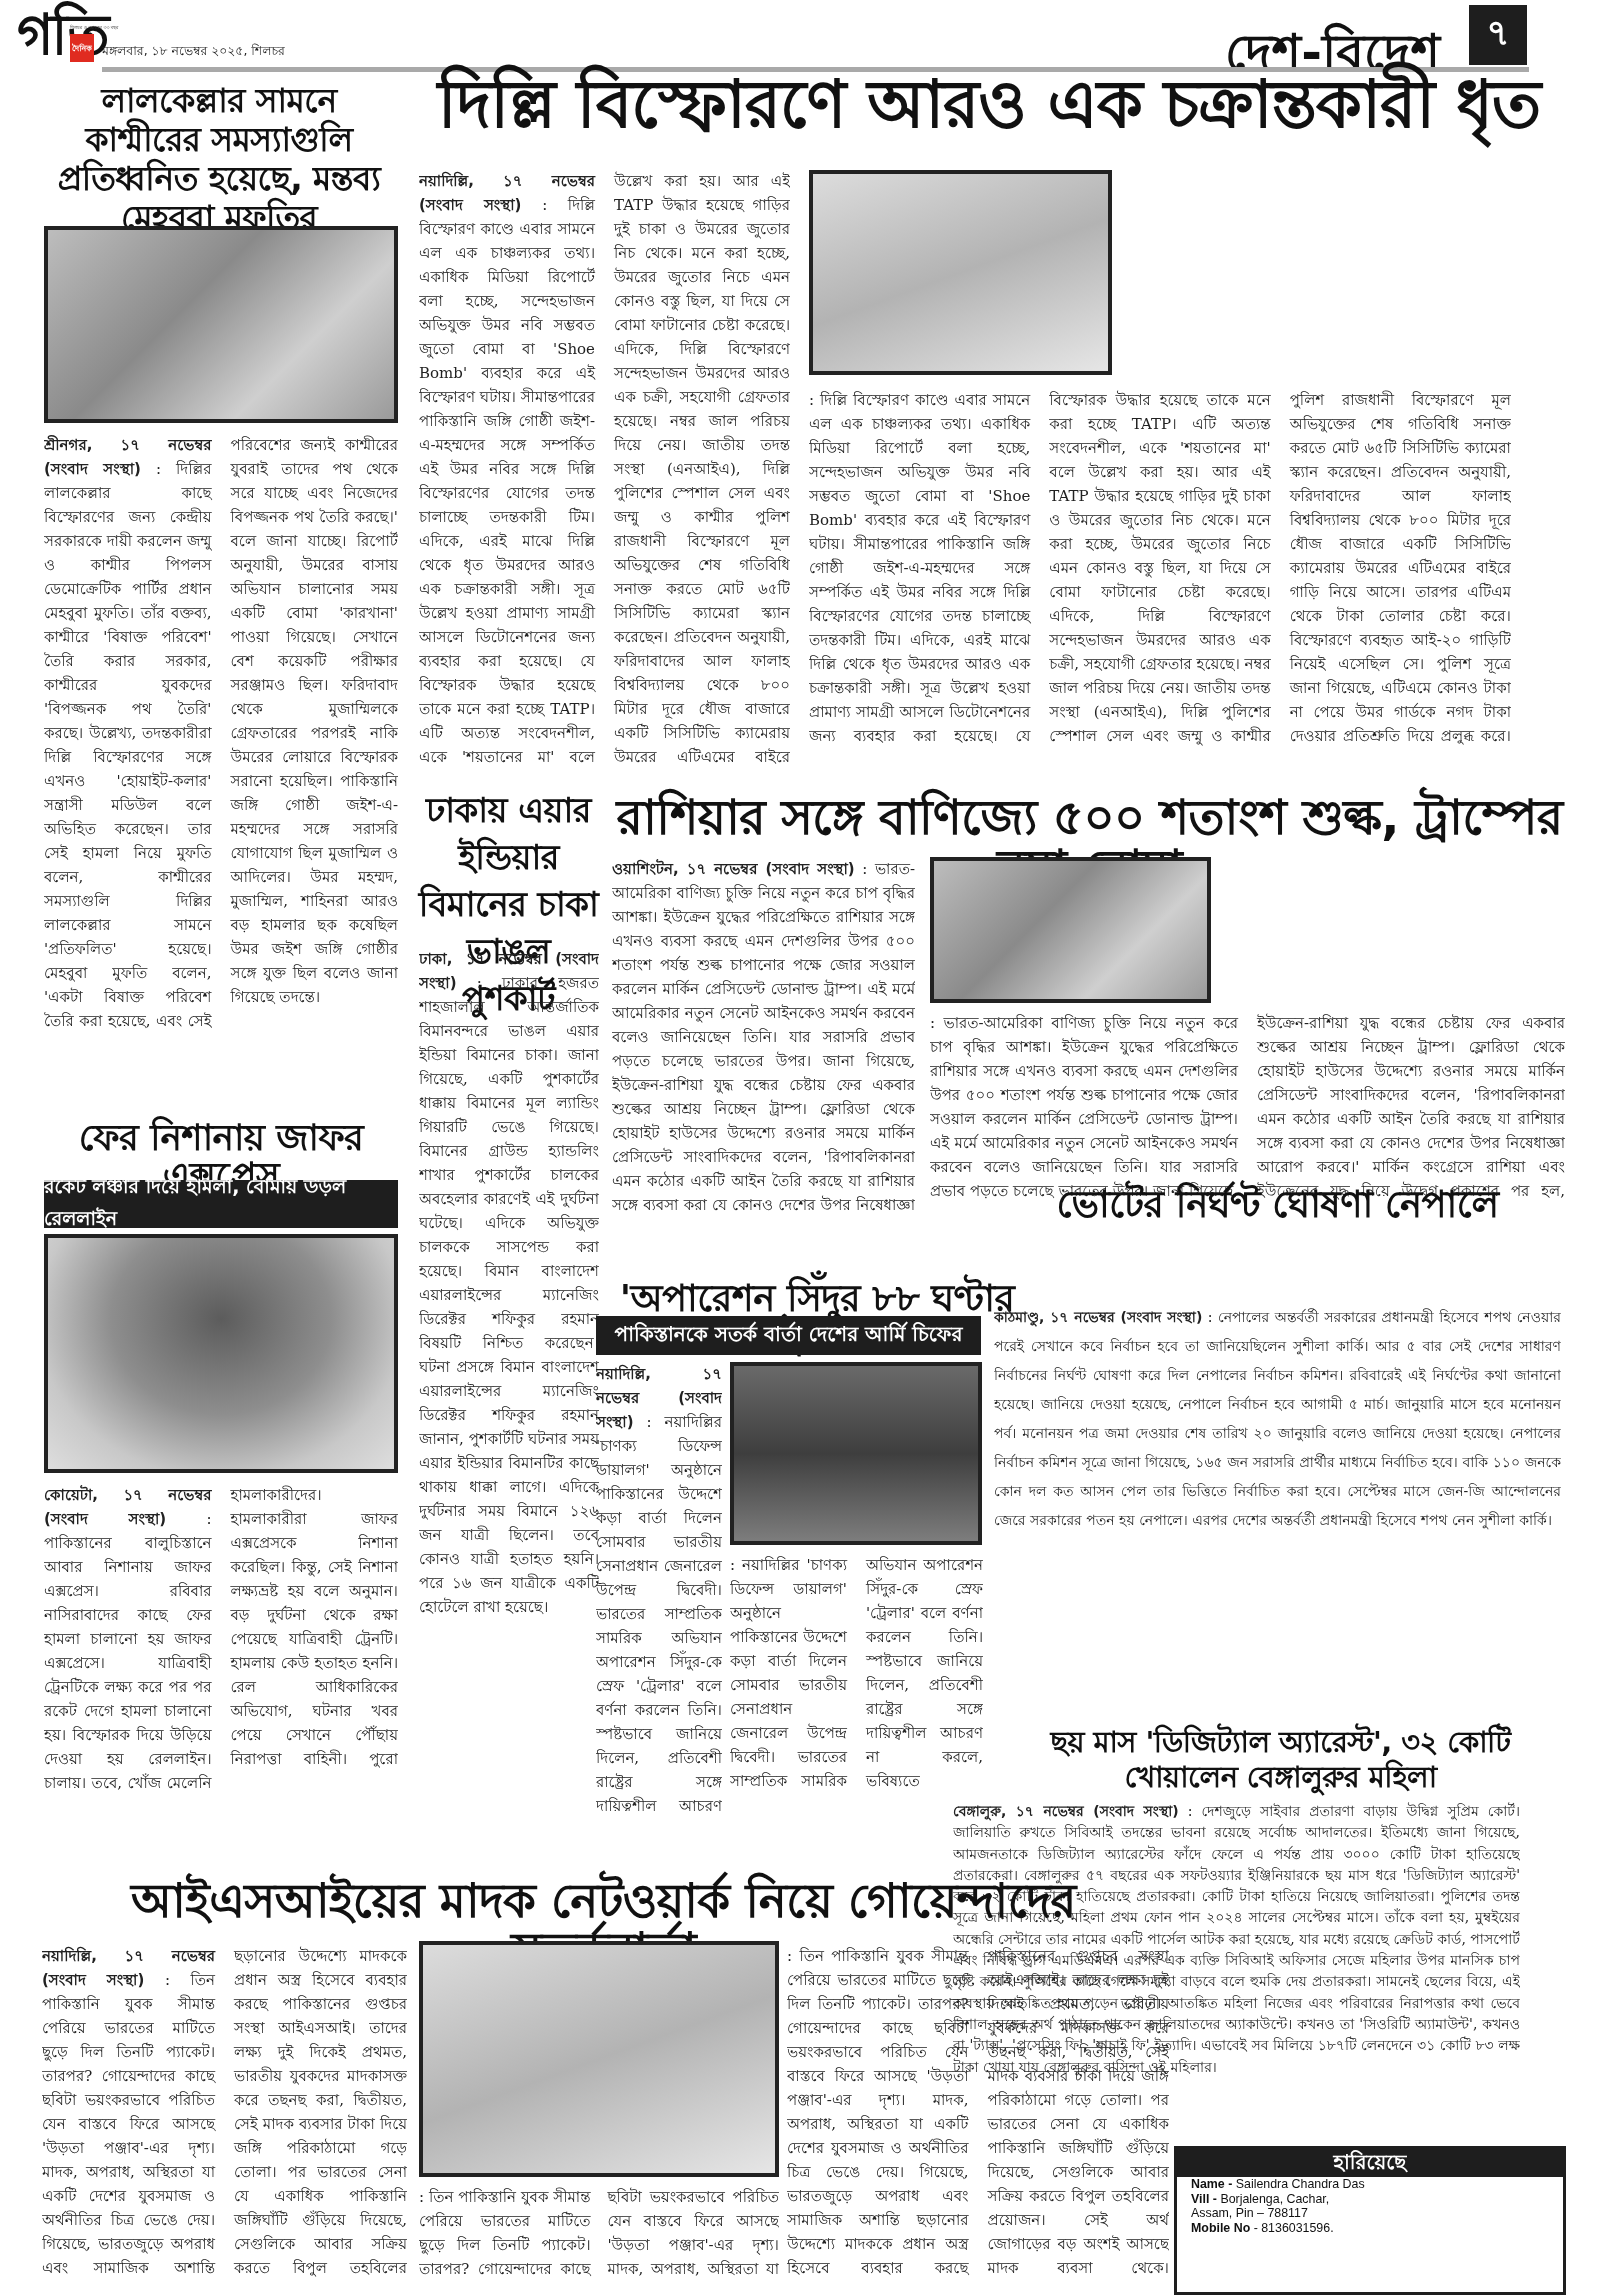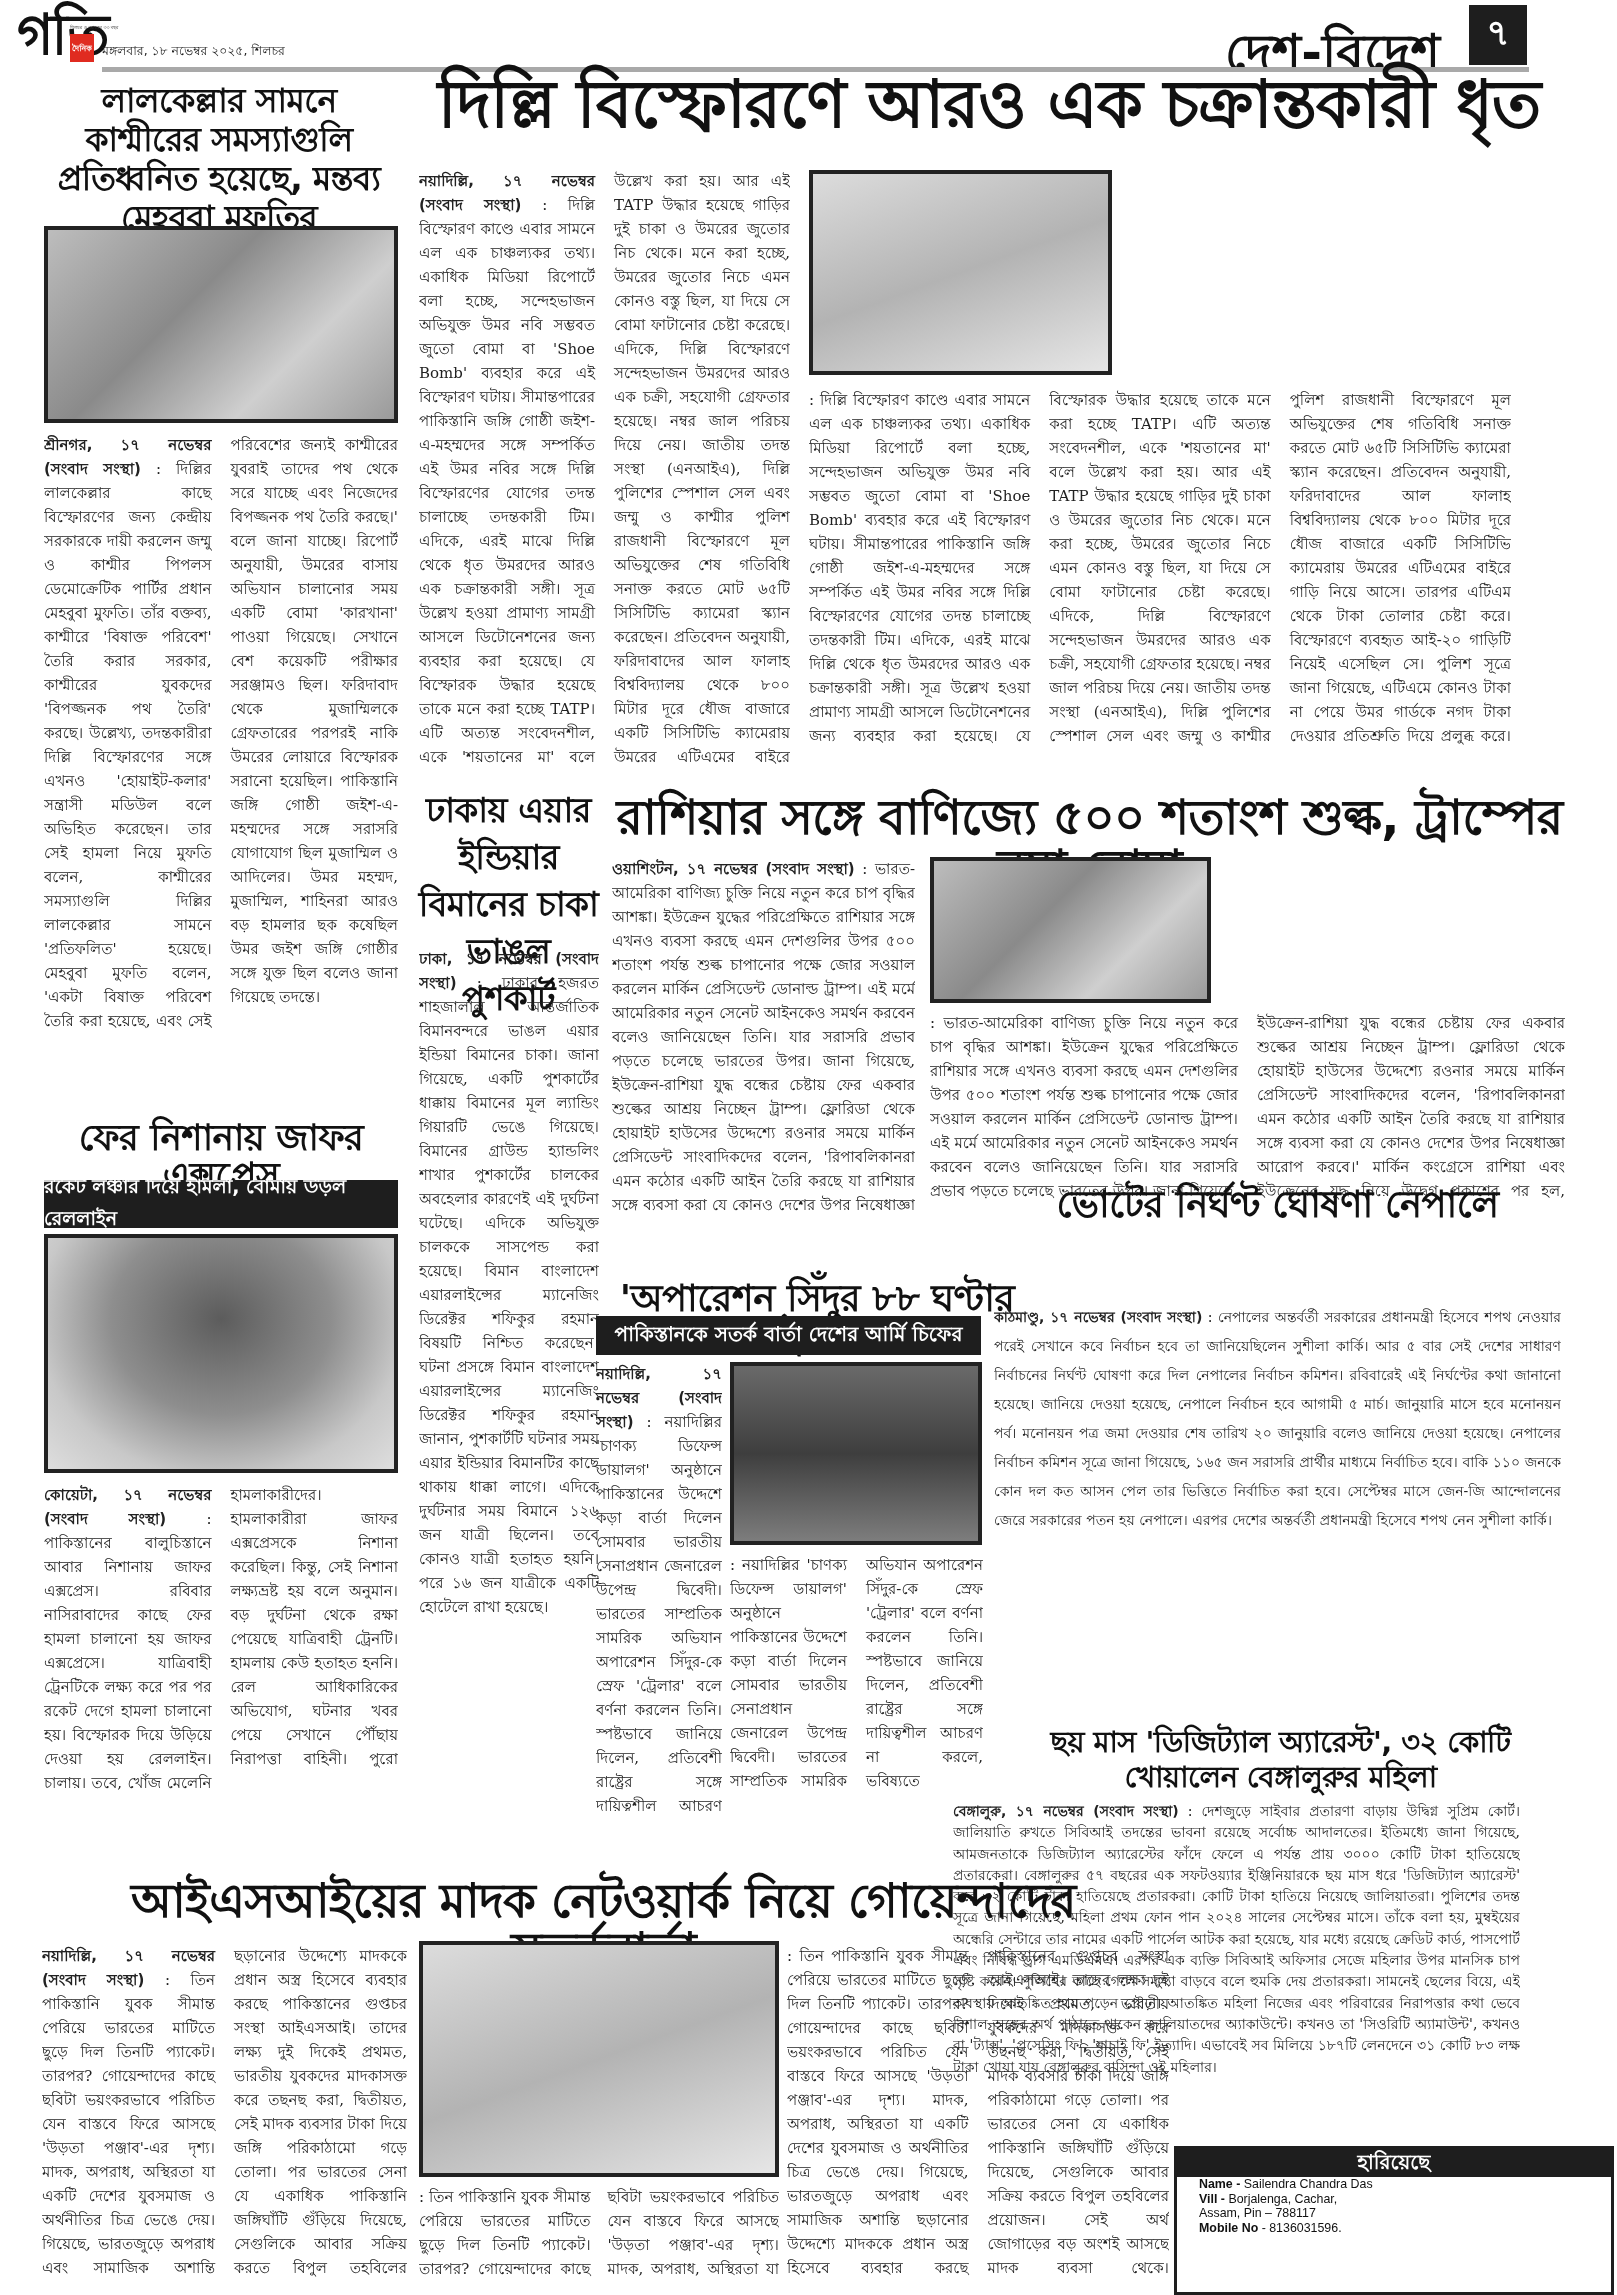--- a/index.html
+++ b/index.html
@@ -112,24 +112,24 @@
   <span>: তিন পাকিস্তানি যুবক সীমান্ত পেরিয়ে ভারতের মাটিতে ছুড়ে দিল তিনটি প্যাকেট। তারপর? গোয়েন্দাদের কাছে ছবিটা ভয়ংকরভাবে পরিচিত যেন বাস্তবে ফিরে আসছে 'উড়তা পঞ্জাব'-এর দৃশ্য। মাদক, অপরাধ, অস্থিরতা যা একটি দেশের যুবসমাজ ও অর্থনীতির চিত্র ভেঙে দেয়। গিয়েছে, ভারতজুড়ে অপরাধ এবং সামাজিক অশান্তি ছড়ানোর উদ্দেশ্যে মাদককে প্রধান অস্ত্র হিসেবে ব্যবহার করছে পাকিস্তানের গুপ্তচর সংস্থা আইএসআই। তাদের লক্ষ্য দুই দিকেই প্রথমত, ভারতীয় যুবকদের মাদকাসক্ত করে তছনছ করা, দ্বিতীয়ত, সেই মাদক ব্যবসার টাকা দিয়ে জঙ্গি পরিকাঠামো গড়ে তোলা। পর ভারতের সেনা যে একাধিক পাকিস্তানি জঙ্গিঘাঁটি গুঁড়িয়ে দিয়েছে, সেগুলিকে আবার সক্রিয় করতে বিপুল তহবিলের প্রয়োজন। সেই অর্থ জোগাড়ের বড় অংশই আসছে মাদক ব্যবসা থেকে। আইএসআইয়ের নির্দেশে বাংলাদেশের ভারতসীমান্ত লাগোয়া গ্রামগুলিতে ডি-কোম্পানির নেটওয়ার্ক সক্রিয় হয়েছে। গোয়েন্দাদের। শুধু বাংলাদেশ নয়, মায়ানমার থেকে পরিচালিত আন্তর্জাতিক মাদকমাফিয়াদের সঙ্গেও হাত মিলিয়েছে ডি কোম্পানি। অর্থাৎ, তিন দিক থেকে ভারতকে চেপে ধরার কৌশল নেওয়া হয়েছে। সবচেয়ে উদ্বেগজনক হল, বাংলাদেশ ও পাকিস্তানের বর্তমান 'বন্ধুত্বপূর্ণ' সম্পর্ককে কাজে লাগানো হচ্ছে।</span>
 </div>
 <div class="abs photo light" style="left:419px;top:1941px;width:360px;height:236px;"></div>
 <div class="abs body-text" style="left:419px;top:2185px;width:360px;height:101px;column-count:2;column-gap:17px;">
   <span>: তিন পাকিস্তানি যুবক সীমান্ত পেরিয়ে ভারতের মাটিতে ছুড়ে দিল তিনটি প্যাকেট। তারপর? গোয়েন্দাদের কাছে ছবিটা ভয়ংকরভাবে পরিচিত যেন বাস্তবে ফিরে আসছে 'উড়তা পঞ্জাব'-এর দৃশ্য। মাদক, অপরাধ, অস্থিরতা যা একটি দেশের যুবসমাজ ও অর্থনীতির চিত্র ভেঙে দেয়। গিয়েছে, ভারতজুড়ে অপরাধ এবং সামাজিক অশান্তি ছড়ানোর উদ্দেশ্যে মাদককে প্রধান অস্ত্র হিসেবে ব্যবহার করছে পাকিস্তানের গুপ্তচর সংস্থা আইএসআই। তাদের লক্ষ্য দুই দিকেই প্রথমত, ভারতীয় যুবকদের মাদকাসক্ত করে তছনছ করা, দ্বিতীয়ত, সেই মাদক ব্যবসার টাকা দিয়ে জঙ্গি পরিকাঠামো গড়ে তোলা। পর ভারতের সেনা যে একাধিক পাকিস্তানি জঙ্গিঘাঁটি গুঁড়িয়ে দিয়েছে, সেগুলিকে আবার সক্রিয় করতে বিপুল তহবিলের প্রয়োজন। সেই অর্থ জোগাড়ের বড় অংশই আসছে মাদক ব্যবসা থেকে। আইএসআইয়ের নির্দেশে বাংলাদেশের ভারতসীমান্ত লাগোয়া গ্রামগুলিতে ডি-কোম্পানির নেটওয়ার্ক সক্রিয় হয়েছে। গোয়েন্দাদের। শুধু বাংলাদেশ নয়, মায়ানমার থেকে পরিচালিত আন্তর্জাতিক মাদকমাফিয়াদের সঙ্গেও হাত মিলিয়েছে ডি কোম্পানি। অর্থাৎ, তিন দিক থেকে ভারতকে চেপে ধরার কৌশল নেওয়া হয়েছে। সবচেয়ে উদ্বেগজনক হল, বাংলাদেশ ও পাকিস্তানের বর্তমান 'বন্ধুত্বপূর্ণ' সম্পর্ককে কাজে লাগানো হচ্ছে।</span>
 </div>
 <div class="abs body-text cols3" style="left:787px;top:1944px;width:382px;height:343px;column-count:2;">
   <span>: তিন পাকিস্তানি যুবক সীমান্ত পেরিয়ে ভারতের মাটিতে ছুড়ে দিল তিনটি প্যাকেট। তারপর? গোয়েন্দাদের কাছে ছবিটা ভয়ংকরভাবে পরিচিত যেন বাস্তবে ফিরে আসছে 'উড়তা পঞ্জাব'-এর দৃশ্য। মাদক, অপরাধ, অস্থিরতা যা একটি দেশের যুবসমাজ ও অর্থনীতির চিত্র ভেঙে দেয়। গিয়েছে, ভারতজুড়ে অপরাধ এবং সামাজিক অশান্তি ছড়ানোর উদ্দেশ্যে মাদককে প্রধান অস্ত্র হিসেবে ব্যবহার করছে পাকিস্তানের গুপ্তচর সংস্থা আইএসআই। তাদের লক্ষ্য দুই দিকেই প্রথমত, ভারতীয় যুবকদের মাদকাসক্ত করে তছনছ করা, দ্বিতীয়ত, সেই মাদক ব্যবসার টাকা দিয়ে জঙ্গি পরিকাঠামো গড়ে তোলা। পর ভারতের সেনা যে একাধিক পাকিস্তানি জঙ্গিঘাঁটি গুঁড়িয়ে দিয়েছে, সেগুলিকে আবার সক্রিয় করতে বিপুল তহবিলের প্রয়োজন। সেই অর্থ জোগাড়ের বড় অংশই আসছে মাদক ব্যবসা থেকে। আইএসআইয়ের নির্দেশে বাংলাদেশের ভারতসীমান্ত লাগোয়া গ্রামগুলিতে ডি-কোম্পানির নেটওয়ার্ক সক্রিয় হয়েছে। গোয়েন্দাদের। শুধু বাংলাদেশ নয়, মায়ানমার থেকে পরিচালিত আন্তর্জাতিক মাদকমাফিয়াদের সঙ্গেও হাত মিলিয়েছে ডি কোম্পানি। অর্থাৎ, তিন দিক থেকে ভারতকে চেপে ধরার কৌশল নেওয়া হয়েছে। সবচেয়ে উদ্বেগজনক হল, বাংলাদেশ ও পাকিস্তানের বর্তমান 'বন্ধুত্বপূর্ণ' সম্পর্ককে কাজে লাগানো হচ্ছে।</span>
 </div>
 
-<div class="abs ad-box" style="left:1174px;top:2146px;width:440px;height:149px;">
+<div class="abs ad-box" style="left:1174px;top:2146px;width:392px;height:149px;">
   <div class="blackbar" style="height:28px;font-size:20px;">
     <span>হারিয়েছে</span>
   </div>
-  <div class="ad-contact" style="font-size:12.4px;line-height:14.6px;padding:0 22px;">
+  <div class="ad-contact" style="font-size:12.4px;line-height:14.6px;padding:0 14px;">
     <div><b>Name -</b> <span>Sailendra Chandra Das</span></div>
     <div><b>Vill -</b> <span>Borjalenga, Cachar,</span></div>
     <div>Assam, Pin – 788117</div>
     <div><b>Mobile No</b> <span>- 8136031596.</span></div>
   </div>
 </div>
 
 
 </body></html>

